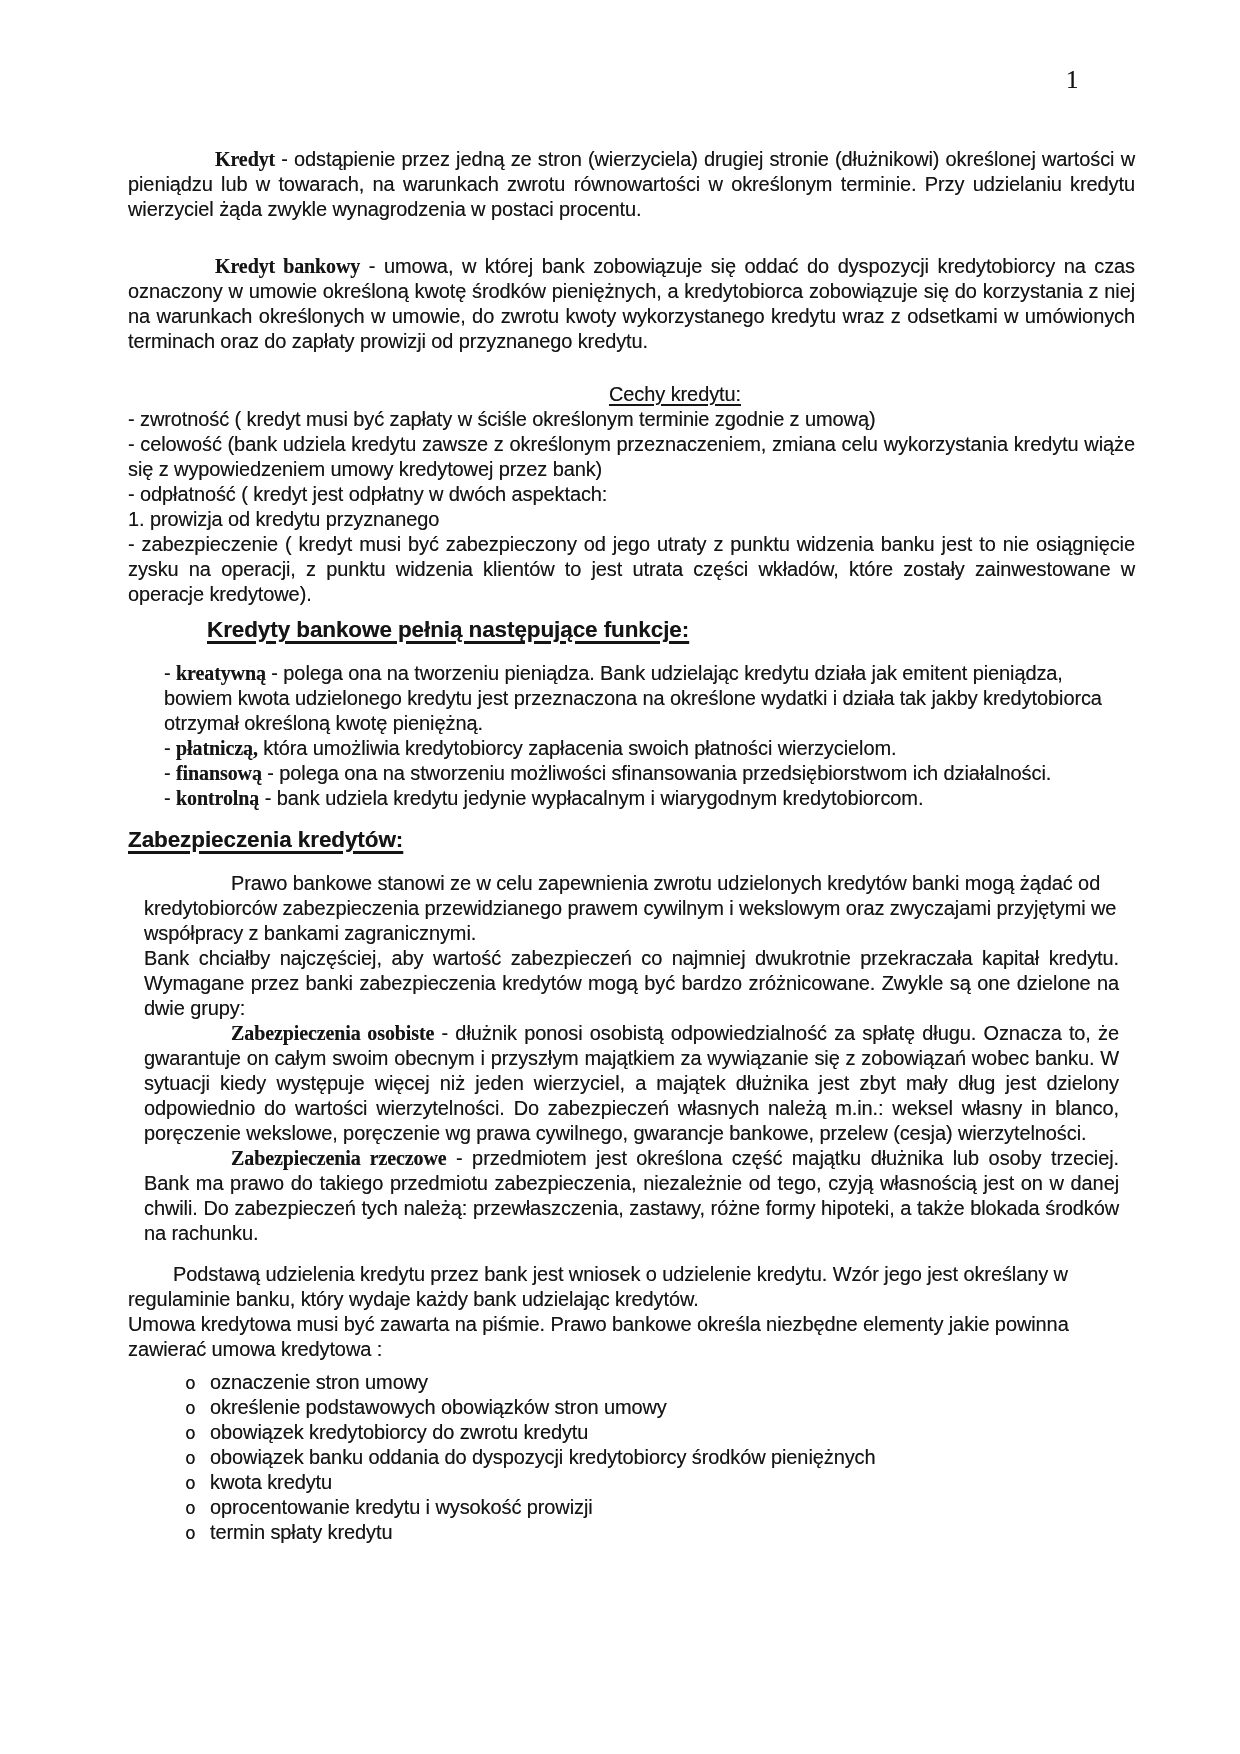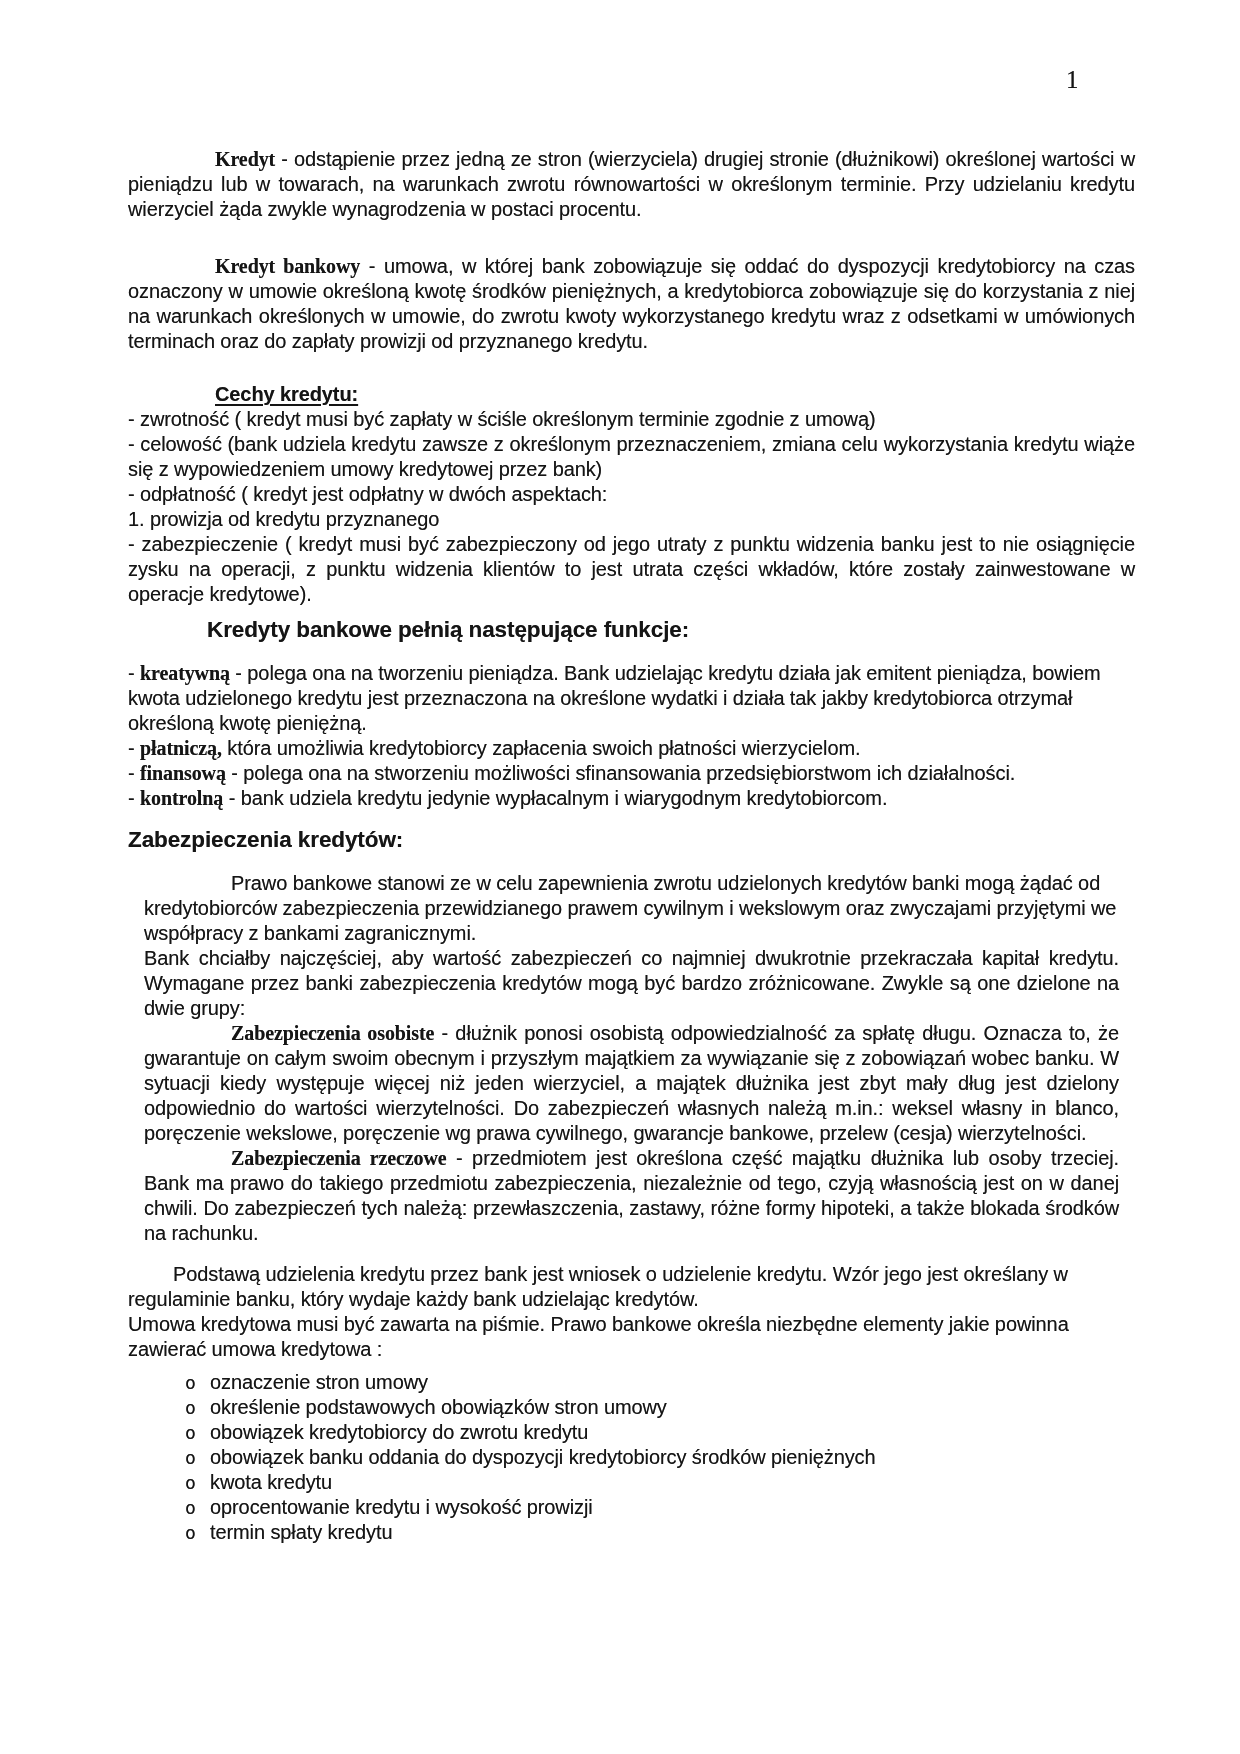--- a/index.html
+++ b/index.html
@@ -32,33 +32,34 @@
     letter-spacing: -0.1px;
   }
   .p { margin: 0; }
   .just { text-align: justify; }
   .ind { text-indent: 87px; }
   .ind-sm { text-indent: 45px; }
   .gap-par   { margin-top: 32px; }
   b, .bold { font-weight: bold; font-family: Liberation Serif, serif; }
   .h-small {
     margin: 28px 0 0 0;
-    font-weight: bold;
+    font-weight: normal;
+    text-align: center;
   }
   .h-small .ul-wrap { text-decoration: underline; text-decoration-thickness: 2px; text-underline-offset: 3px; }
   .h-big {
     margin: 0;
     font-size: 22.5px;
     line-height: 30px;
     font-weight: bold;
   }
-  .h-big .ul-wrap { text-decoration-thickness: 2.5px; text-underline-offset: 4px; }
+  .h-big .ul-wrap { text-decoration: underline; text-decoration-thickness: 2.5px; text-underline-offset: 4px; }
   .h-funkcje { margin-top: 8px;  text-indent: 79px; }
   .h-zab     { margin-top: 14px; }
-  .funkcje-list { margin-top: 16px; }
+  .funkcje-list { margin-top: 16px; margin-left: 36px; }
   .zab-block { margin: 16px; }
   .gap-wniosek { }
   ul.umowa-list {
     margin: 8px 0 0 0;
     padding: 0;
     list-style: none;
   }
   ul.umowa-list li {
     padding-left: 57px;
     line-height: 25px;

